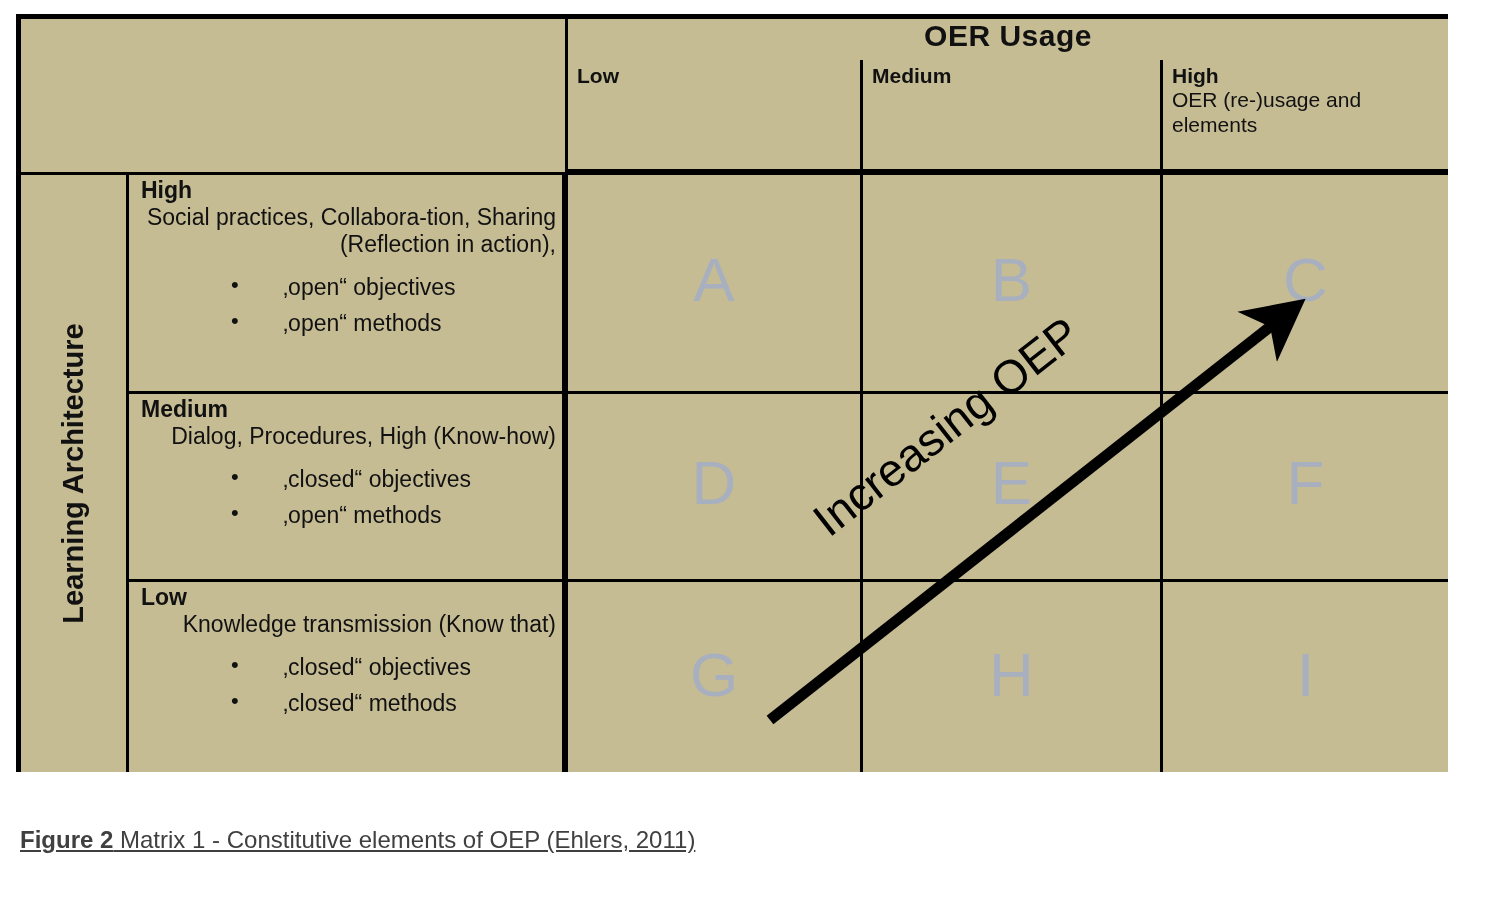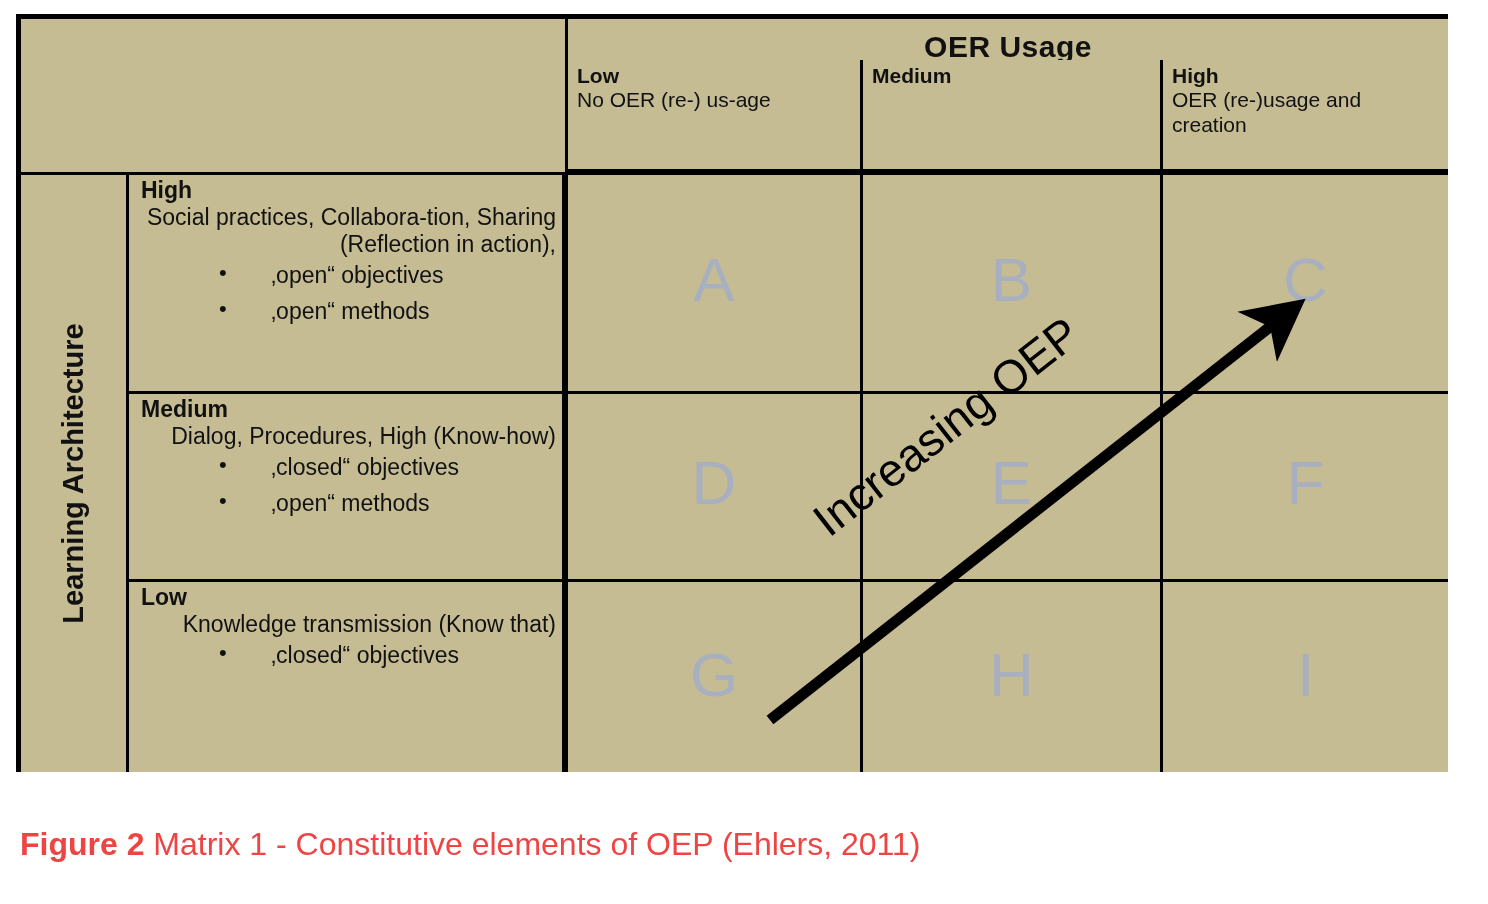--- a/index.html
+++ b/index.html
@@ -42,21 +42,20 @@
 
   
   #oer-usage-banner {
     left: 544px;               
     top: 0px;
     width: 883px;
     height: 58px;              
     border-bottom: 3px solid #000;
     border-left: 3px solid #000;
     display: flex;
-    align-items: center;
     justify-content: center;
   }
   #oer-usage-banner .title {
     font-weight: bold;
     font-size: 30px;
     color: #111;
     letter-spacing: 0.5px;
   }
 
   
@@ -104,21 +103,21 @@
     border-right: 3px solid #000;
     border-top: 3px solid #000;
     padding: 2px 6px 0 12px;
     font-size: 23px;
     line-height: 1.18;
     color: #111;
   }
   .rowdesc b { font-weight: bold; display:block; }
   .rowdesc .lead { display:block;text-align:right; }
   .rowdesc ul {
-    margin: 0;
+    margin: 12px;
     padding: 0 0 0 78px;
     list-style: none;
   }
   .rowdesc li {
     position: relative;
     padding-left: 52px;
     line-height: 1.55;
   }
   .rowdesc li::before {
     content: "\2022";
@@ -164,49 +163,49 @@
     width: 1432px;
     height: 758px;
     pointer-events: none;
   }
 
   
   #caption {
     position: absolute;
     left: 20px;
     top: 826px;
-    font-size: 32px;
-    color: #ef4444;
+    font-size: 24px;
+    color: #404040;
     white-space: nowrap;
+    text-decoration: underline;
   }
   #caption .figno { font-weight: bold; }
 </style>
 </head>
 <body>
 
 <div id="figure-wrap">
 
   <div id="matrix">
 
     <div class="cellbase" id="oer-usage-banner">
       <span class="title">OER Usage</span>
     </div>
 
     <div class="cellbase oer-subhead" id="oer-low">
       <b>Low</b>
-      <span class="desc">No OER (re-) us-age</span>
     </div>
 
     <div class="cellbase oer-subhead" id="oer-medium">
       <b>Medium</b>
     </div>
 
     <div class="cellbase oer-subhead" id="oer-high">
       <b>High</b>
-      <span class="desc">OER (re-)usage and creation</span>
+      <span class="desc">OER (re-)usage and elements</span>
     </div>
 
     <div class="cellbase" id="la-strip">
       <span class="vtext">Learning Architecture</span>
     </div>
 
     <div class="cellbase rowdesc" id="row-high-desc">
       <b>High</b>
       <span class="lead">Social practices, Collabora-tion, Sharing (Reflection in action),</span>
       <ul>
@@ -222,20 +221,21 @@
         <li>‚closed“ objectives</li>
         <li>‚open“ methods</li>
       </ul>
     </div>
 
     <div class="cellbase rowdesc" id="row-low-desc">
       <b>Low</b>
       <span class="lead">Knowledge transmission (Know that)</span>
       <ul>
         <li>‚closed“ objectives</li>
+        <li>‚closed“ methods</li>
       </ul>
     </div>
 
     <div class="cellbase datacell r-high col-low">
       <span class="letter letter-pos">A</span>
     </div>
     <div class="cellbase datacell r-high col-medium">
       <span class="letter letter-pos">B</span>
     </div>
     <div class="cellbase datacell r-high col-high">

